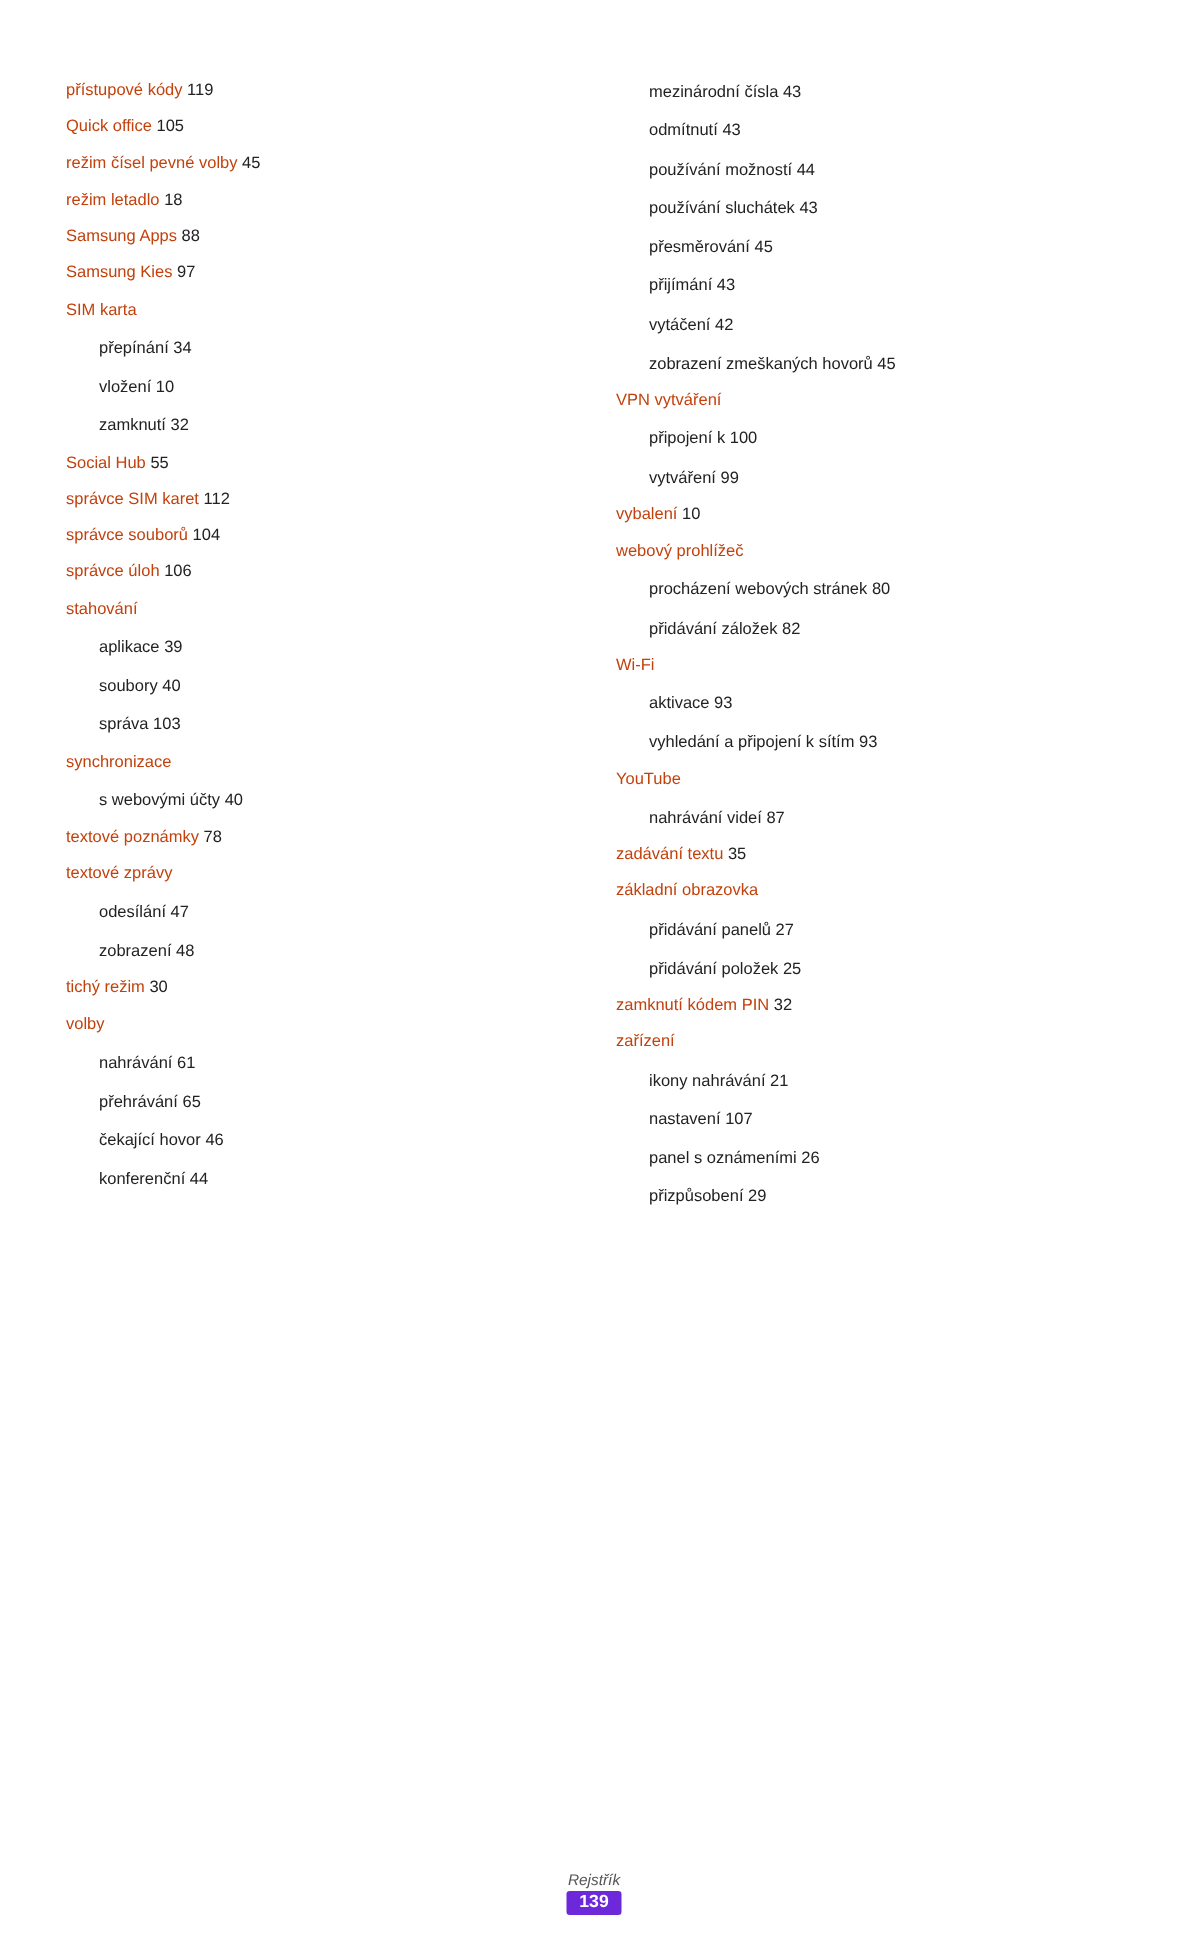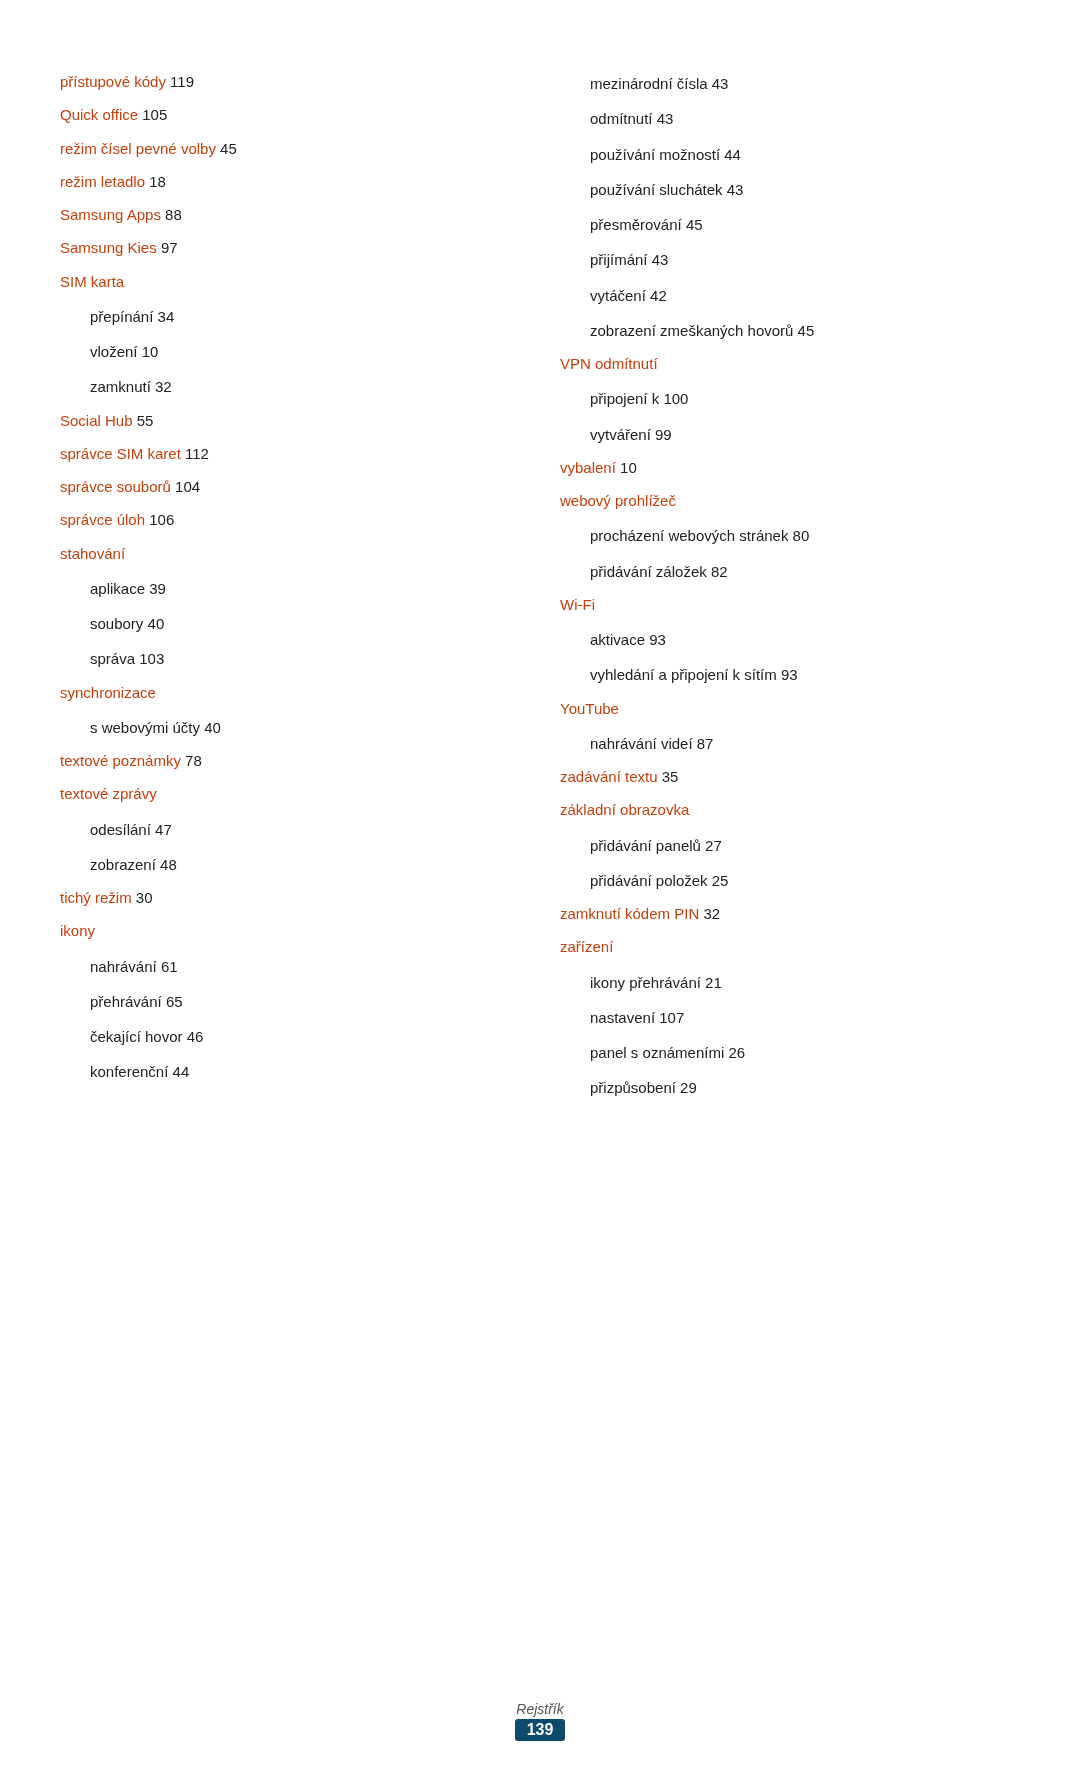--- a/index.html
+++ b/index.html
@@ -53,21 +53,21 @@
     }
     .footer-label {
       font-style: italic;
       color: #555;
       font-size: 14px;
       display: block;
       margin-bottom: 2px;
     }
     .footer-num {
       display: inline-block;
-      background: #0c4a6e;
+      background: #6d28d9;
       color: #fff;
       font-weight: bold;
       font-size: 16px;
       padding: 2px 12px;
       border-radius: 3px;
     }
   </style>
 </head>
 <body>
 
@@ -91,54 +91,54 @@
       <div class="entry sub"><span class="dark">aplikace</span><span class="dark">   39</span></div>
       <div class="entry sub"><span class="dark">soubory</span><span class="dark">   40</span></div>
       <div class="entry sub"><span class="dark">správa</span><span class="dark">   103</span></div>
       <div class="entry heading"><span class="blue">synchronizace</span></div>
       <div class="entry sub"><span class="dark">s webovými účty</span><span class="dark">   40</span></div>
       <div class="entry heading"><span class="blue">textové poznámky</span><span class="dark">   78</span></div>
       <div class="entry heading"><span class="blue">textové zprávy</span></div>
       <div class="entry sub"><span class="dark">odesílání</span><span class="dark">   47</span></div>
       <div class="entry sub"><span class="dark">zobrazení</span><span class="dark">   48</span></div>
       <div class="entry heading"><span class="blue">tichý režim</span><span class="dark">   30</span></div>
-      <div class="entry heading"><span class="blue">ikony</span></div>
+      <div class="entry heading"><span class="blue">volby</span></div>
       <div class="entry sub"><span class="dark">nahrávání</span><span class="dark">   61</span></div>
       <div class="entry sub"><span class="dark">přehrávání</span><span class="dark">   65</span></div>
       <div class="entry sub"><span class="dark">čekající hovor</span><span class="dark">   46</span></div>
       <div class="entry sub"><span class="dark">konferenční</span><span class="dark">   44</span></div>
     </div>
   <div class="col" id="right-col">
       <div class="entry sub"><span class="dark">mezinárodní čísla</span><span class="dark">   43</span></div>
       <div class="entry sub"><span class="dark">odmítnutí</span><span class="dark">   43</span></div>
       <div class="entry sub"><span class="dark">používání možností</span><span class="dark">   44</span></div>
       <div class="entry sub"><span class="dark">používání sluchátek</span><span class="dark">   43</span></div>
       <div class="entry sub"><span class="dark">přesměrování</span><span class="dark">   45</span></div>
       <div class="entry sub"><span class="dark">přijímání</span><span class="dark">   43</span></div>
       <div class="entry sub"><span class="dark">vytáčení</span><span class="dark">   42</span></div>
       <div class="entry sub"><span class="dark">zobrazení zmeškaných hovorů</span><span class="dark">   45</span></div>
-      <div class="entry heading"><span class="blue">VPN odmítnutí</span></div>
+      <div class="entry heading"><span class="blue">VPN vytváření</span></div>
       <div class="entry sub"><span class="dark">připojení k</span><span class="dark">   100</span></div>
       <div class="entry sub"><span class="dark">vytváření</span><span class="dark">   99</span></div>
       <div class="entry heading"><span class="blue">vybalení</span><span class="dark">   10</span></div>
       <div class="entry heading"><span class="blue">webový prohlížeč</span></div>
       <div class="entry sub"><span class="dark">procházení webových stránek</span><span class="dark">   80</span></div>
       <div class="entry sub"><span class="dark">přidávání záložek</span><span class="dark">   82</span></div>
       <div class="entry heading"><span class="blue">Wi-Fi</span></div>
       <div class="entry sub"><span class="dark">aktivace</span><span class="dark">   93</span></div>
       <div class="entry sub"><span class="dark">vyhledání a připojení k sítím</span><span class="dark">   93</span></div>
       <div class="entry heading"><span class="blue">YouTube</span></div>
       <div class="entry sub"><span class="dark">nahrávání videí</span><span class="dark">   87</span></div>
       <div class="entry heading"><span class="blue">zadávání textu</span><span class="dark">   35</span></div>
       <div class="entry heading"><span class="blue">základní obrazovka</span></div>
       <div class="entry sub"><span class="dark">přidávání panelů</span><span class="dark">   27</span></div>
       <div class="entry sub"><span class="dark">přidávání položek</span><span class="dark">   25</span></div>
       <div class="entry heading"><span class="blue">zamknutí kódem PIN</span><span class="dark">   32</span></div>
       <div class="entry heading"><span class="blue">zařízení</span></div>
-      <div class="entry sub"><span class="dark">ikony přehrávání</span><span class="dark">   21</span></div>
+      <div class="entry sub"><span class="dark">ikony nahrávání</span><span class="dark">   21</span></div>
       <div class="entry sub"><span class="dark">nastavení</span><span class="dark">   107</span></div>
       <div class="entry sub"><span class="dark">panel s oznámeními</span><span class="dark">   26</span></div>
       <div class="entry sub"><span class="dark">přizpůsobení</span><span class="dark">   29</span></div>
     </div>
 </div>
 
 <div class="footer">
   <span class="footer-label">Rejstřík</span>
   <span class="footer-num">139</span>
 </div>

